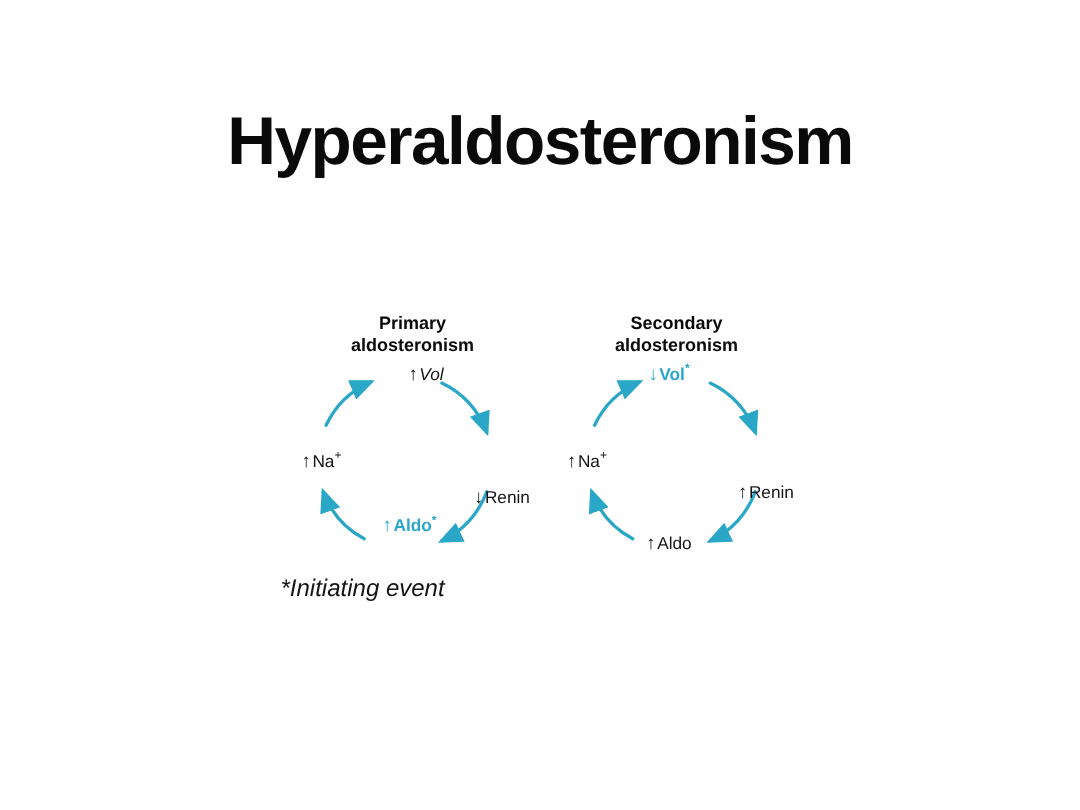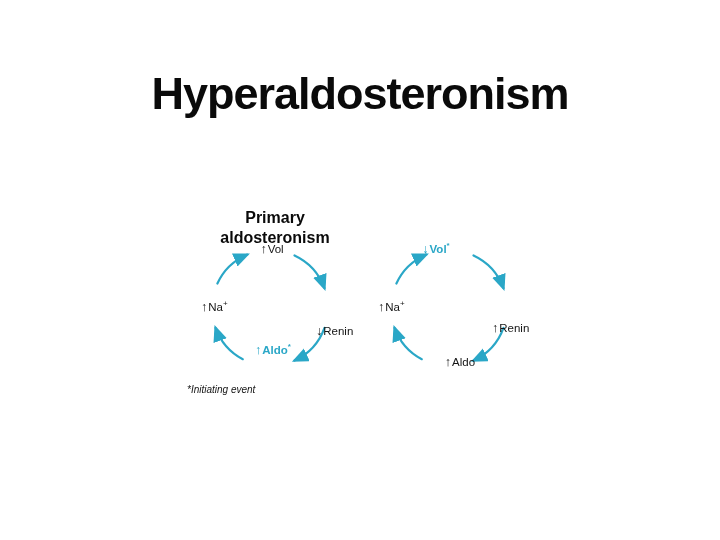--- a/index.html
+++ b/index.html
@@ -34,21 +34,21 @@
     position: absolute;
     left: 0; top: 0;
     width: 365px; height: 210px;
   }
   .cycle-heading {
     position: absolute;
     top: 8px;
     width: 112px;
     transform: translateX(-50%);
     text-align: center;
-    font-size: 16px;
+    font-size: 12px;
     line-height: 1.25;
     font-weight: bold;
     color: #0a0a0a;
   }
   .heading-primary   { left: 95px; }
   .heading-secondary { left: 271px; }
   .node {
     position: absolute;
     font-size: 11.5px;
     line-height: 13px;
@@ -63,34 +63,34 @@
   .node sup {
     font-size: 8px;
     line-height: 0;
   }
   .centered { transform: translateX(-50%); }
   .accent, .accent .arr, .accent sup {
     color: #2AA7C7;
     font-weight: bold;
   }
   
-  .p-top    { left: 92px;  top: 43px;  }
+  .p-top    { left: 104px;  top: 43px; font-style: italic;  }
   .p-right  { left: 136px; top: 101px; margin-top: 24px; }
   .p-bottom { left: 93px;  top: 144px; }
   .p-left   { left: 21px;  top: 101px; }
   
-  .s-top    { left: 256px; top: 43px;  }
+  .s-top    { left: 266px; top: 43px;  }
   .s-right  { left: 312px; top: 101px; margin-top: 21px; }
-  .s-bottom { left: 280px; top: 156px; }
+  .s-bottom { left: 266px; top: 156px; }
   .s-left   { left: 198px; top: 101px; }
   .footnote {
     position: absolute;
     left: 7px;
     top: 184px;
-    font-size: 10px;
+    font-size: 16px;
     font-style: italic;
     color: #141414;
   }
 </style>
 </head>
 <body>
 
 <div class="stage">
 
   <h1 class="title">Hyperaldosteronism</h1>
@@ -113,20 +113,21 @@
 
       <g stroke="#2AA7C7" stroke-width="2.2" fill="none" stroke-linecap="round">
         <path d="M 293.5 55.4 A 58 58 0 0 1 323.5 88.2" marker-end="url(#ah)"></path>
         <path d="M 323.5 127.8 A 58 58 0 0 1 293.5 160.6" marker-end="url(#ah)"></path>
         <path d="M 241.8 159.2 A 58 58 0 0 1 214.5 127.8" marker-end="url(#ah)"></path>
         <path d="M 216.4 83.5 A 58 58 0 0 1 246.3 54.6" marker-end="url(#ah)"></path>
       </g>
     </svg>
 
     <div class="cycle-heading heading-primary">Primary aldosteronism</div>
+    <div class="cycle-heading heading-secondary">Secondary aldosteronism</div>
 
     <div class="node p-top centered">
       <span class="arr">↑</span><span>Vol</span><sup></sup>
     </div>
     <div class="node p-right">
       <span class="arr">↓</span><span>Renin</span><sup></sup>
     </div>
     <div class="node p-bottom centered accent">
       <span class="arr">↑</span><span>Aldo</span><sup>*</sup>
     </div>

